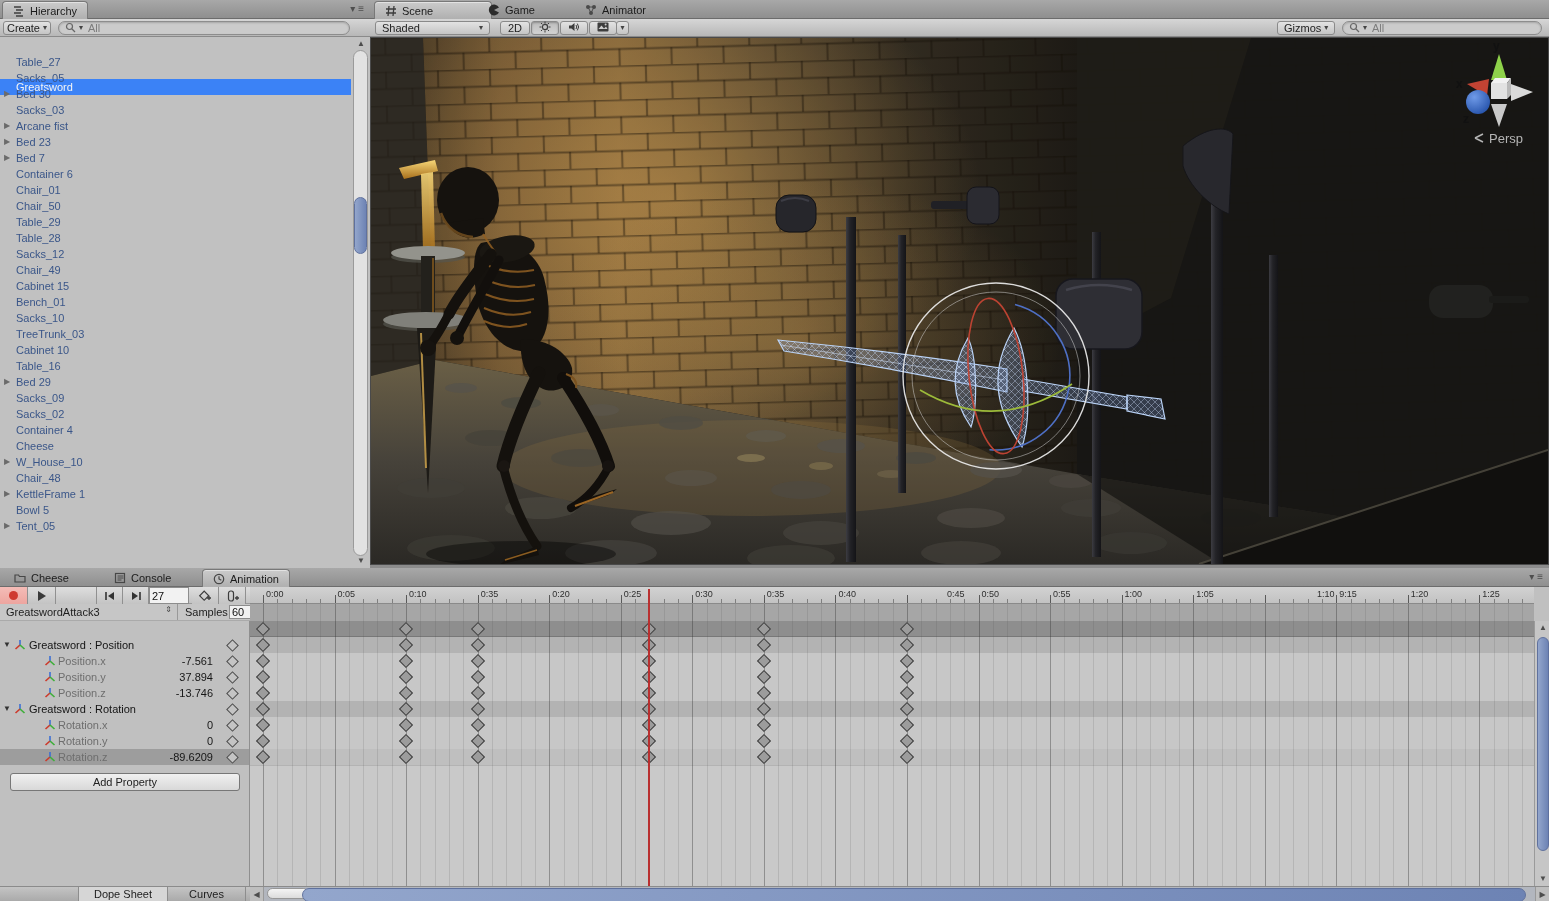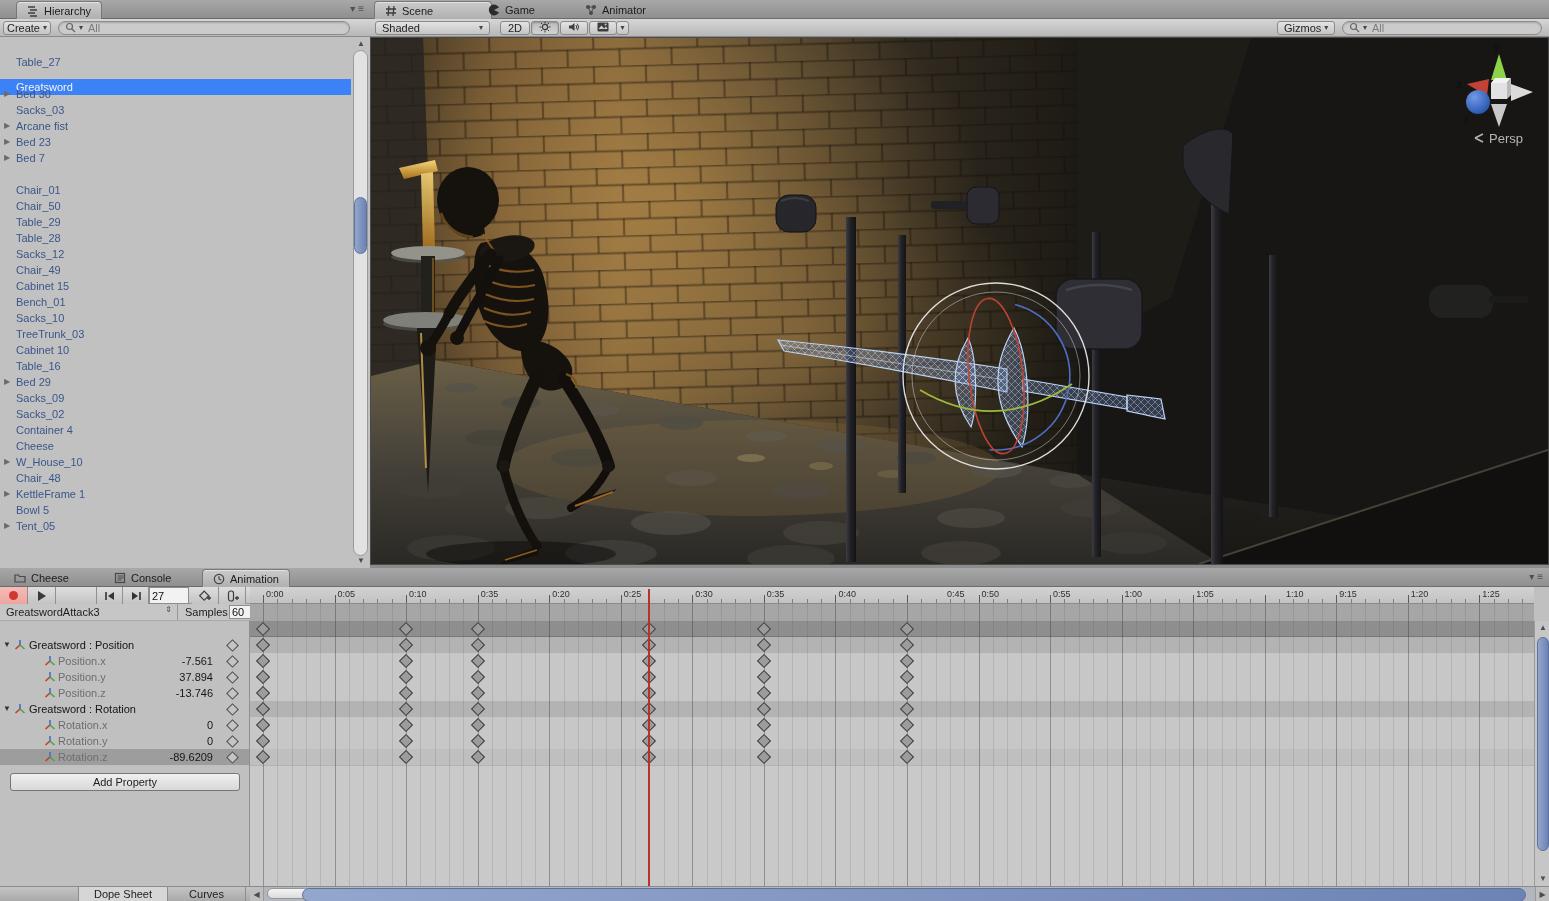--- a/index.html
+++ b/index.html
@@ -57,21 +57,21 @@
   .rlab{position:absolute;top:2px;font-size:9px;color:#2e2e2e;white-space:nowrap;}
   .icon12{width:12px;height:12px;display:inline-block;}
 </style>
 </head>
 <body>
 
 <div id="root">
 
   <div class="panel" style="left:0;top:0;width:370px;height:568px;">
     <div class="tabbar">
-      <div class="tab active" style="left:16px;">
+      <div class="tab active" style="left:2px;">
         <span class="icon12">
           <svg width="12" height="12">
               <path d="M1 2h7M3 5h7M1 8h7M3 11h7" stroke="#3f3f3f" stroke-width="1.4" fill="none"></path>
             </svg>
         </span>
         <span>Hierarchy</span>
       </div>
       <div class="panelmenu" style="right:6px;">
         <span>▾</span>
         <span>≡</span>
@@ -93,38 +93,44 @@
         <input placeholder="All" style="">
       </div>
     </div>
     <div class="abs" style="left:0;top:37px;width:370px;height:531px;background:#c1c1c1;overflow:hidden;">
         <div class="hitem sel" style="top: 1px;">
           <span class="lab" style="color: rgb(244, 244, 244);">Greatsword</span>
         </div>
         <div class="hitem" style="top: 17px;">
           <span class="lab" style="color: rgb(58, 86, 137);">Table_27</span>
         </div>
+        <div class="hitem" style="top: 33px;">
+          <span class="lab" style="color: rgb(58, 86, 137);">Sacks_05</span>
+        </div>
         <div class="hitem" style="top: 49px;">
           <span class="arrow">▶</span>
           <span class="lab" style="color: rgb(58, 86, 137);">Bed 30</span>
         </div>
         <div class="hitem" style="top: 65px;">
           <span class="lab" style="color: rgb(58, 86, 137);">Sacks_03</span>
         </div>
         <div class="hitem" style="top: 81px;">
           <span class="arrow">▶</span>
           <span class="lab" style="color: rgb(58, 86, 137);">Arcane fist</span>
         </div>
         <div class="hitem" style="top: 97px;">
           <span class="arrow">▶</span>
           <span class="lab" style="color: rgb(58, 86, 137);">Bed 23</span>
         </div>
         <div class="hitem" style="top: 113px;">
           <span class="arrow">▶</span>
           <span class="lab" style="color: rgb(58, 86, 137);">Bed 7</span>
+        </div>
+        <div class="hitem" style="top: 129px;">
+          <span class="lab" style="color: rgb(58, 86, 137);">Container 6</span>
         </div>
         <div class="hitem" style="top: 145px;">
           <span class="lab" style="color: rgb(58, 86, 137);">Chair_01</span>
         </div>
         <div class="hitem" style="top: 161px;">
           <span class="lab" style="color: rgb(58, 86, 137);">Chair_50</span>
         </div>
         <div class="hitem" style="top: 177px;">
           <span class="lab" style="color: rgb(58, 86, 137);">Table_29</span>
         </div>
@@ -695,21 +701,21 @@
           <div class="rlab" style="left: 690px; margin-left: 7px;">0:45</div>
           <div class="rtick" style="left: 728.5px; height: 8px;"></div>
           <div class="rlab" style="left: 731.5px;">0:50</div>
           <div class="rtick" style="left: 800.05px; height: 8px;"></div>
           <div class="rlab" style="left: 803.05px;">0:55</div>
           <div class="rtick" style="left: 871.6px; height: 8px;"></div>
           <div class="rlab" style="left: 874.6px;">1:00</div>
           <div class="rtick" style="left: 943.15px; height: 8px;"></div>
           <div class="rlab" style="left: 946.15px;">1:05</div>
           <div class="rtick" style="left: 1014.7px; height: 8px;"></div>
-          <div class="rlab" style="left: 1036px;">1:10</div>
+          <div class="rlab" style="left: 1067px;">1:10</div>
           <div class="rtick" style="left: 1086.25px; height: 8px;"></div>
           <div class="rlab" style="left: 1089.25px;">9:15</div>
           <div class="rtick" style="left: 1157.8px; height: 8px;"></div>
           <div class="rlab" style="left: 1160.8px;">1:20</div>
           <div class="rtick" style="left: 1229.35px; height: 8px;"></div>
           <div class="rlab" style="left: 1232.35px;">1:25</div>
           <div class="rtick" style="left: 27.31px; height: 4px; background: rgba(0, 0, 0, 0.35);"></div>
           <div class="rtick" style="left: 41.62px; height: 4px; background: rgba(0, 0, 0, 0.35);"></div>
           <div class="rtick" style="left: 55.93px; height: 4px; background: rgba(0, 0, 0, 0.35);"></div>
           <div class="rtick" style="left: 70.24px; height: 4px; background: rgba(0, 0, 0, 0.35);"></div>

